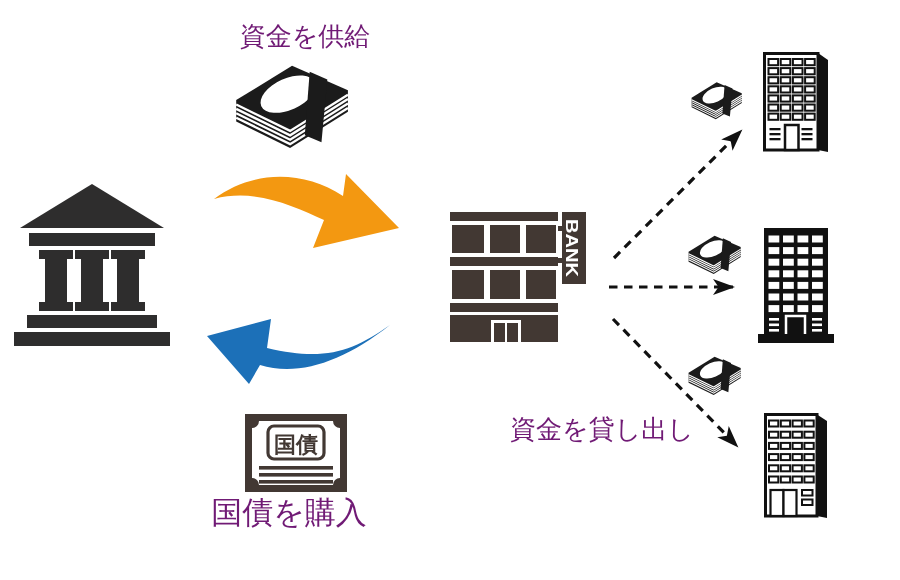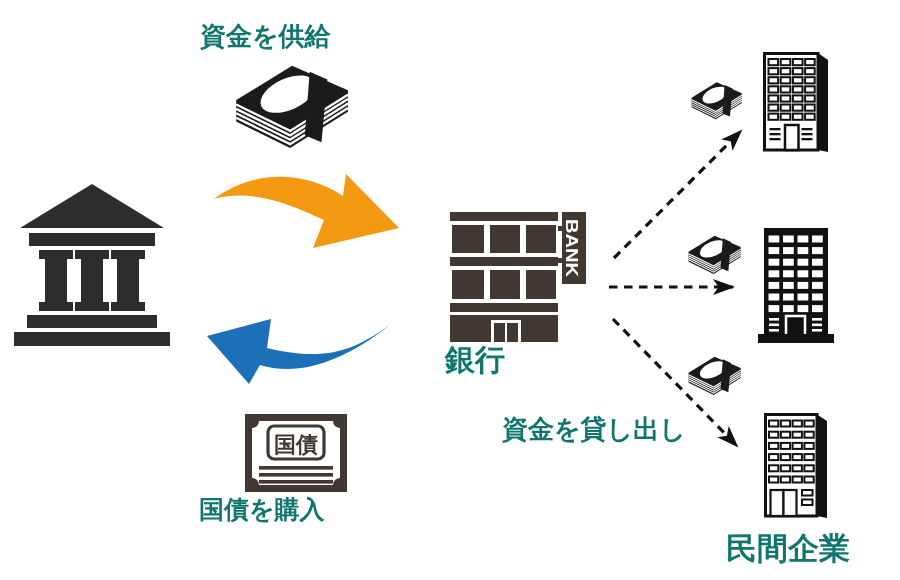--- a/index.html
+++ b/index.html
@@ -1,18 +1,18 @@
 <!DOCTYPE html>
 <html><head>
 <meta charset="utf-8">
 <style>
   html,body{margin:0;padding:0;background:#fff;}
   .canvas{position:relative;width:900px;height:580px;background:#ffffff;overflow:hidden;
           font-family:"Liberation Sans","DejaVu Sans",sans-serif;}
-  .lbl{position:absolute;color:#0f766e;font-weight:700;white-space:nowrap;line-height:1.15;}
+  .lbl{position:absolute;color:#701a75;text-align:center;font-weight:400;white-space:nowrap;line-height:1.15;}
   .icon{position:absolute;display:block;}
   .overlay{position:absolute;left:0;top:0;}
   .defs-svg{position:absolute;width:0;height:0;overflow:hidden;}
 </style>
 </head>
 <body>
 
 <div class="canvas">
 
   <svg class="defs-svg" aria-hidden="true">
@@ -212,24 +212,22 @@
     <path fill="#F39811" transform="translate(211,166)" d="M 3 33 C 42 4 92 4 132 30 L 135 8 L 188 62 L 102 82 L 113 54 C 82 40 44 22 3 33 Z"></path>
     <path fill="#1C70B8" transform="translate(203,315)" d="M 187 10 C 150 36 122 47 64 33 L 68 4 L 4 21 L 46 69 L 57 50 C 95 62 140 47 187 10 Z"></path>
     <g stroke="#111111" stroke-width="3.2" stroke-dasharray="8.5 6.5">
       <line x1="614" y1="258" x2="741" y2="131" marker-end="url(#dashhead)"></line>
       <line x1="609" y1="287" x2="733" y2="287" marker-end="url(#dashhead)"></line>
       <line x1="613" y1="319" x2="737" y2="446" marker-end="url(#dashhead)"></line>
     </g>
   </svg>
 
   <div class="lbl" style="left:200px;top:22px;width:210px;font-size:26px;">資金を供給</div>
-  <div class="lbl" style="left:199px;top:495px;width:180px;font-size:25px;">国債を購入</div>
-  <div class="lbl" style="left:445px;top:343px;width:120px;font-size:30px;">銀行</div>
+  <div class="lbl" style="left:199px;top:495px;width:180px;font-size:31px;">国債を購入</div>
   <div class="lbl" style="left:502px;top:403px;width:200px;font-size:26px;margin-top:12px;">資金を貸し出し</div>
-  <div class="lbl" style="left:726px;top:531px;width:152px;font-size:31px;">民間企業</div>
 
   <svg class="icon" style="left:226px;top:54px;" width="138" height="98" viewBox="0 0 140 100">
       <use href="#sym-money"></use>
     </svg>
 
   <svg class="icon" style="left:12px;top:182px;" width="160" height="165" viewBox="0 0 160 165">
       <use href="#sym-frb"></use>
     </svg>
 
   <svg class="icon" style="left:245px;top:414px;" width="102" height="78" viewBox="0 0 102 78">

